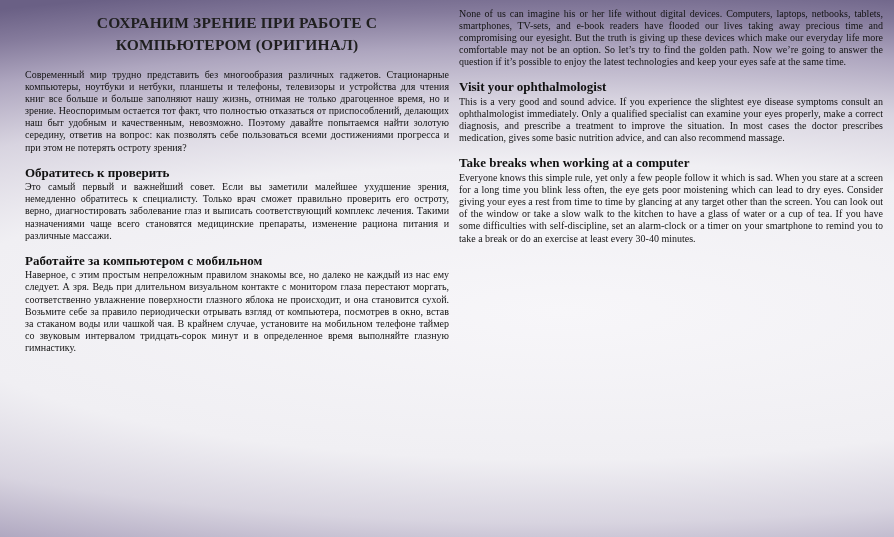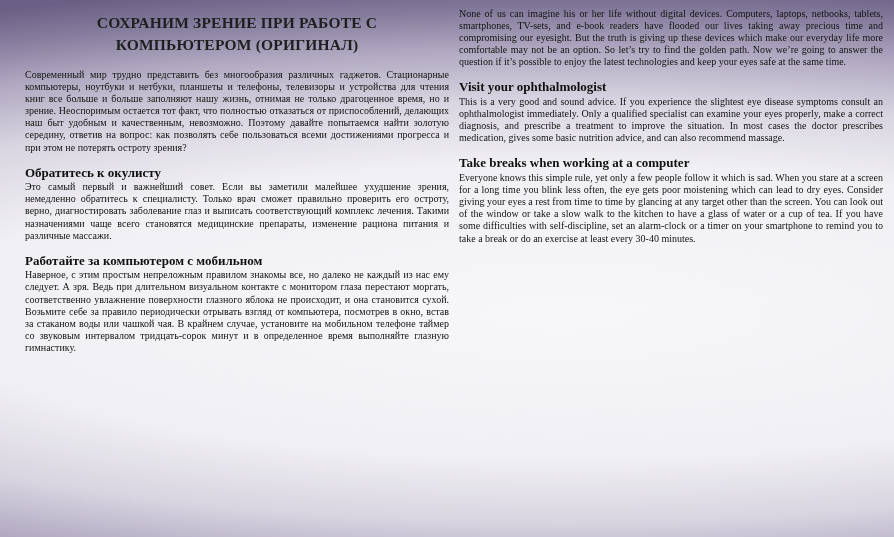--- a/index.html
+++ b/index.html
@@ -45,21 +45,21 @@
 <body>
 
 <div class="page">
   <div class="column column--left">
     <h1 class="col-title">СОХРАНИМ ЗРЕНИЕ ПРИ РАБОТЕ С КОМПЬЮТЕРОМ (ОРИГИНАЛ)</h1>
     <div>
         <section>
           <p>Современный мир трудно представить без многообразия различных гаджетов. Стационарные компьютеры, ноутбуки и нетбуки, планшеты и телефоны, телевизоры и устройства для чтения книг все больше и больше заполняют нашу жизнь, отнимая не только драгоценное время, но и зрение. Неоспоримым остается тот факт, что полностью отказаться от приспособлений, делающих наш быт удобным и качественным, невозможно. Поэтому давайте попытаемся найти золотую середину, ответив на вопрос: как позволять себе пользоваться всеми достижениями прогресса и при этом не потерять остроту зрения?</p>
         </section>
         <section>
-          <h2>Обратитесь к окулисту</h2>
+          <h2>Обратитесь к проверить</h2>
           <p>Это самый первый и важнейший совет. Если вы заметили малейшее ухудшение зрения, немедленно обратитесь к специалисту. Только врач сможет правильно проверить его остроту, верно, диагностировать заболевание глаз и выписать соответствующий комплекс лечения. Такими назначениями чаще всего становятся медицинские препараты, изменение рациона питания и различные массажи.</p>
         </section>
         <section>
           <h2>Работайте за компьютером с мобильном</h2>
           <p>Наверное, с этим простым непреложным правилом знакомы все, но далеко не каждый из нас ему следует. А зря. Ведь при длительном визуальном контакте с монитором глаза перестают моргать, соответственно увлажнение поверхности глазного яблока не происходит, и она становится сухой. Возьмите себе за правило периодически отрывать взгляд от компьютера, посмотрев в окно, встав за стаканом воды или чашкой чая. В крайнем случае, установите на мобильном телефоне таймер со звуковым интервалом тридцать-сорок минут и в определенное время выполняйте глазную гимнастику.</p>
         </section>
       </div>
   </div>
   <div class="column column--right">
     <div>

